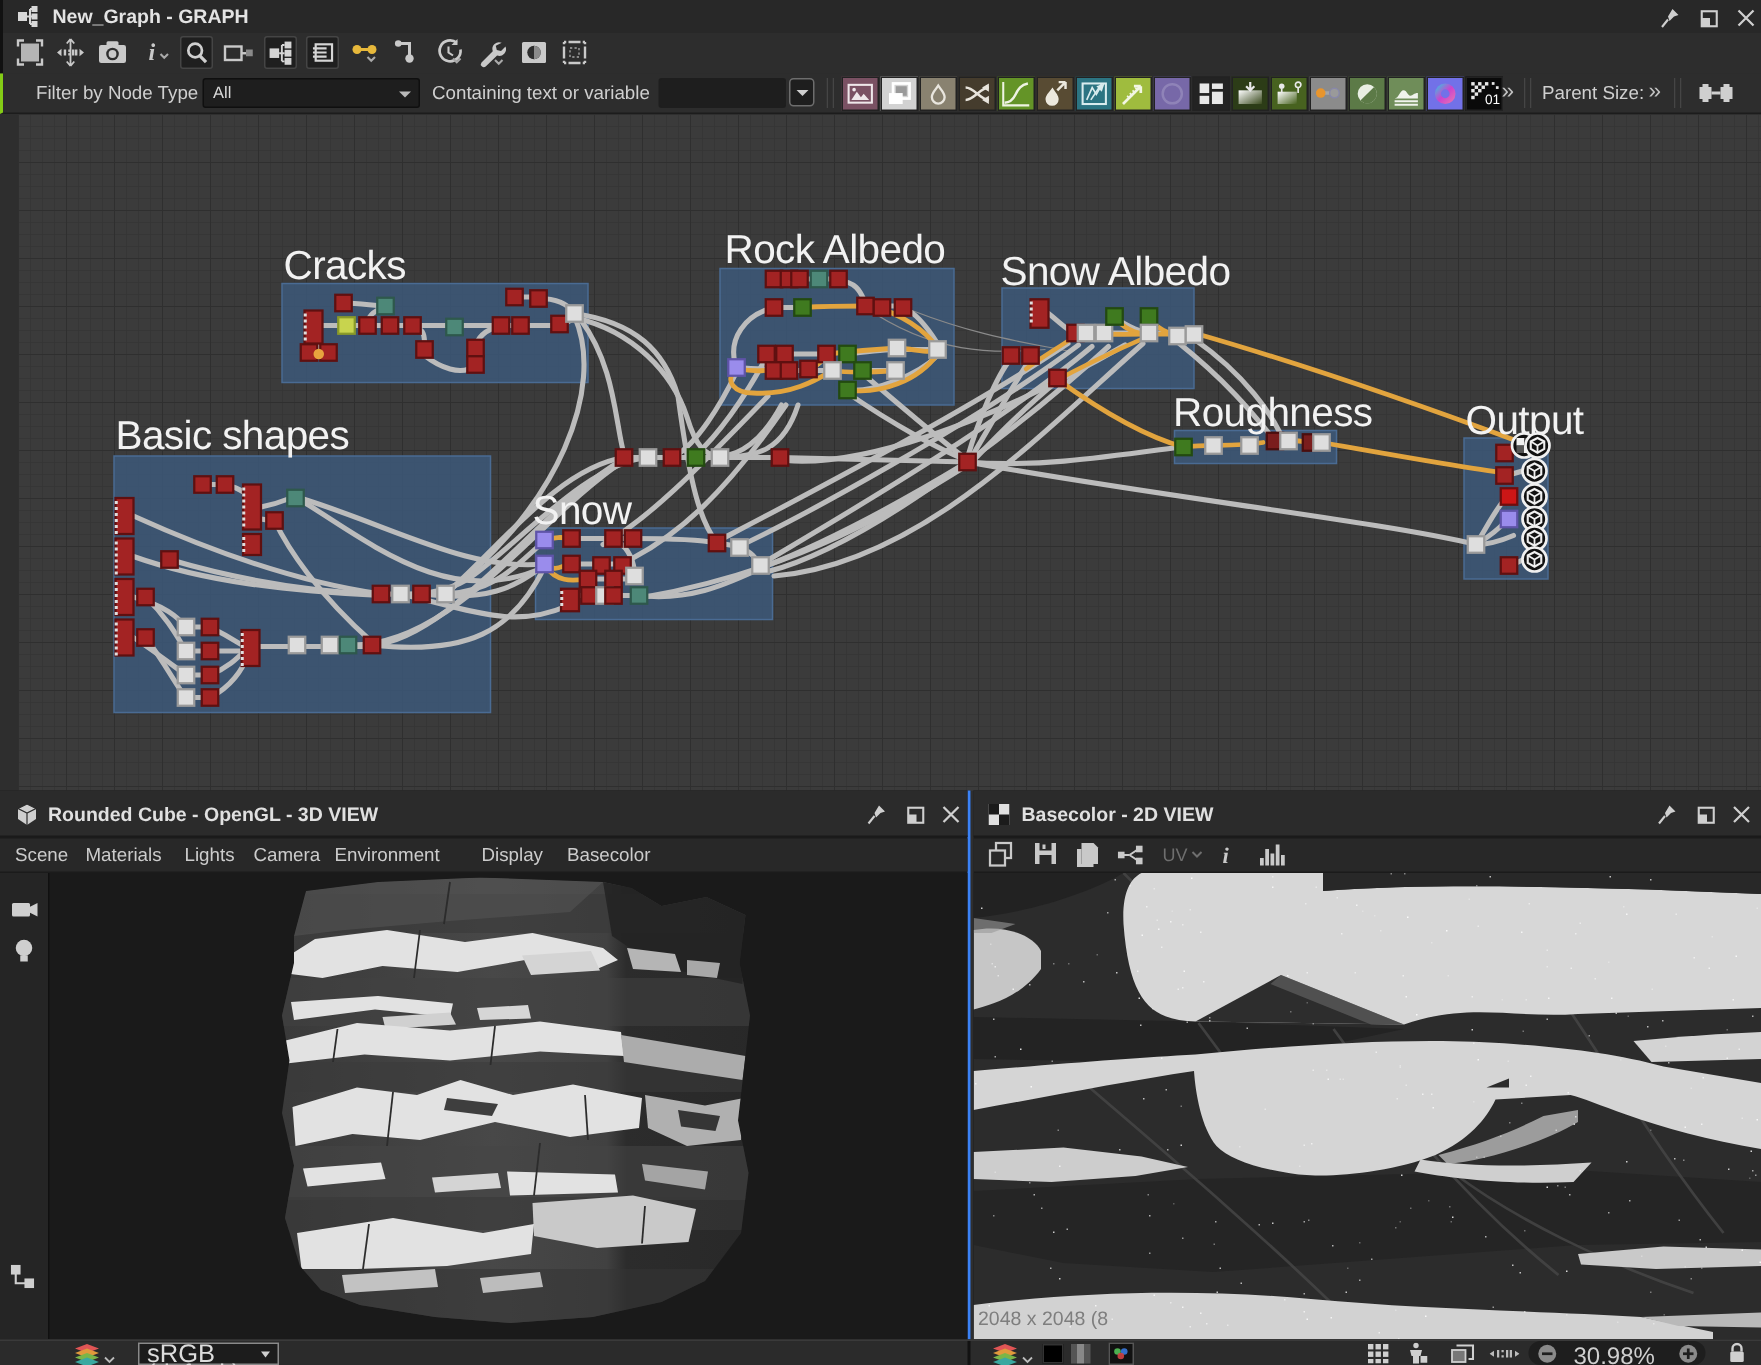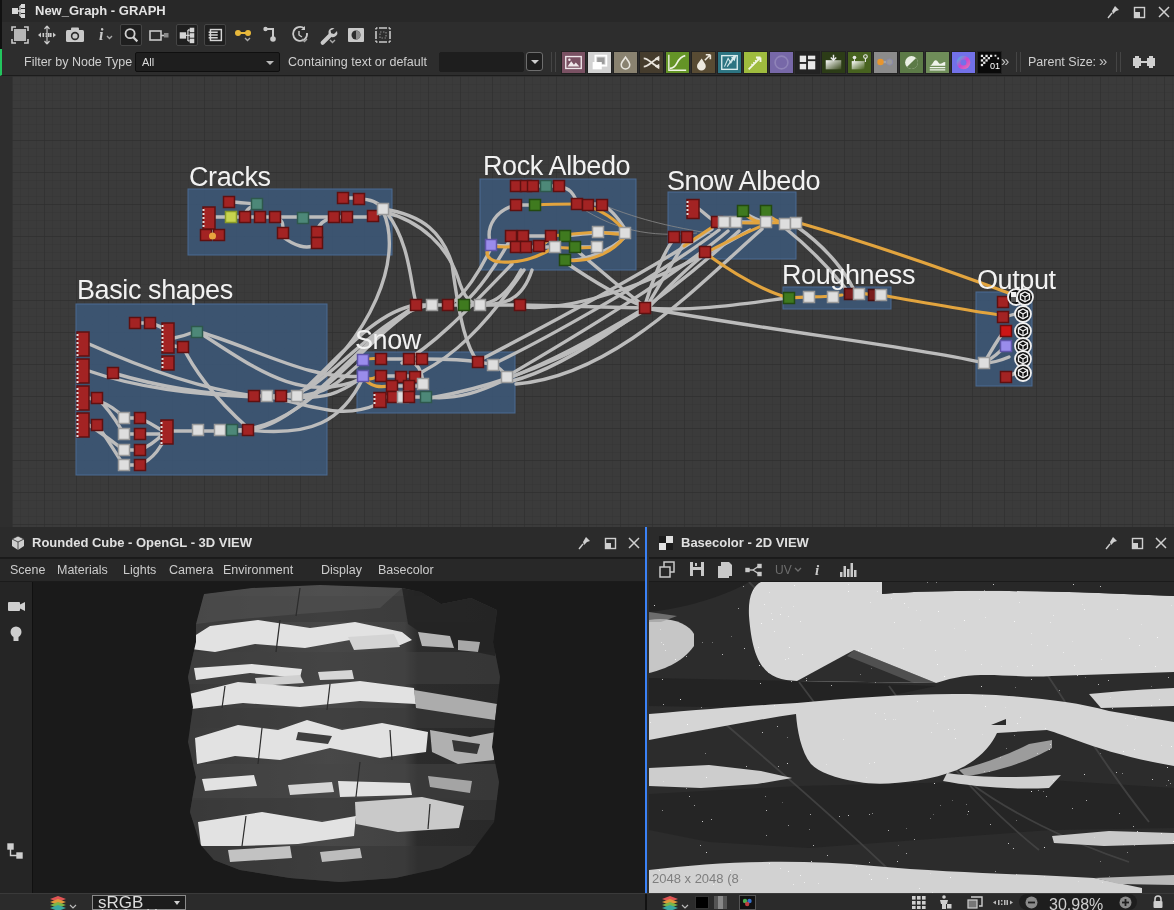--- a/index.html
+++ b/index.html
@@ -5,21 +5,21 @@
 html,body{width:1174px;height:910px;overflow:hidden;background:#2e2e2e;font-family:"Liberation Sans",sans-serif}
 #app{position:relative;width:1056px;height:910px}
 
 #titlebar{position:absolute;left:0;top:0;width:1174px;height:22px;background:#282828;border-left:2px solid #111;color:#e3e3e3;font-weight:bold;font-size:13px;line-height:22px}
 #titlebar .ttl{position:absolute;left:33px;top:0}
 #titlebar svg{position:absolute;left:10px;top:4px}
 .winbtn{position:absolute;top:3px;width:16px;height:16px;color:#c9c9c9}
 #toolbar{position:absolute;left:0;top:22px;width:1174px;height:27px;background:#2d2d2d;border-left:2px solid #111}
 #toolbar .ic{position:absolute;top:2px;width:22px;height:22px}
 .pressed{background:#1f1f1f;border:1px solid #454545;border-radius:2px}
-#filterbar{position:absolute;left:0;top:49px;width:1174px;height:27px;background:#2d2d2d;border-left:2px solid #22c55e;border-bottom:1px solid #1c1c1c;color:#cfcfcf;font-size:12.5px}
+#filterbar{position:absolute;left:0;top:49px;width:1174px;height:27px;background:#2d2d2d;border-left:2px solid #84cc16;border-bottom:1px solid #1c1c1c;color:#cfcfcf;font-size:12.5px}
 #filterbar .lbl{position:absolute;top:6px}
 .combo{position:absolute;top:3px;height:20px;background:#1e1e1e;border:1px solid #0f0f0f;border-radius:2px;color:#dadada;font-size:11px;line-height:19px;padding-left:6px}
 .combo .arr{position:absolute;right:5px;top:8px;width:0;height:0;border-left:4px solid transparent;border-right:4px solid transparent;border-top:4px solid #b9b9b9}
 .ddbtn{position:absolute;top:3px;width:17px;height:19px;background:#1e1e1e;border:1px solid #6d6d6d;border-radius:3px}
 .ddbtn .arr{position:absolute;left:4px;top:7px;width:0;height:0;border-left:4px solid transparent;border-right:4px solid transparent;border-top:4px solid #cfcfcf}
 .sep2{position:absolute;top:3px;width:1px;height:20px;background:#1a1a1a;border-right:1px solid #454545}
 .nicon{position:absolute;top:2px;width:25px;height:23px;border:1px solid #222}
 
 #graph{position:absolute;left:12px;top:76px;width:1174px;height:451px;background:#3b3b3b}
 
@@ -141,21 +141,21 @@
         <g stroke="#c9c9c9" stroke-width="1.6" fill="none">
           <path d="M7 4h8M7 18h8M4 7v8M18 7v8"></path>
           <path d="M4 4h1.5M4 4v1.5M18 4h-1.5M18 4v1.5M4 18h1.5M4 18v-1.5M18 18h-1.5M18 18v-1.5"></path>
         </g>
         <rect x="8" y="8" width="6" height="6" fill="none" stroke="#888" stroke-width="1.2" stroke-dasharray="1.5 1.5"></rect>
       </svg>
   </div>
   <div id="filterbar">
     <span class="lbl" style="left:22px">Filter by Node Type</span>
     <div class="combo" style="left:133px;width:145px">All<span class="arr"></span></div>
-    <span class="lbl" style="left:286px">Containing text or default</span>
+    <span class="lbl" style="left:286px">Containing text or variable</span>
     <div class="combo" style="left:437px;width:85px;border-color:#1e1e1e"></div>
     <div class="ddbtn" style="left:524px">
         <span class="arr"></span>
       </div>
     <div class="sep2" style="left:549px"></div>
     <div class="sep2" style="left:553px"></div>
     <div id="nicons">
       <svg class="nicon" style="left:559px;background:#7a5163" viewBox="0 0 25 23">
           <rect x="4" y="5" width="17" height="13" fill="none" stroke="#efe7ea" stroke-width="1.5"></rect>
           <path d="M6 16l4-6 3 4 2-2.5 4 4.5z" fill="#efe7ea"></path>

